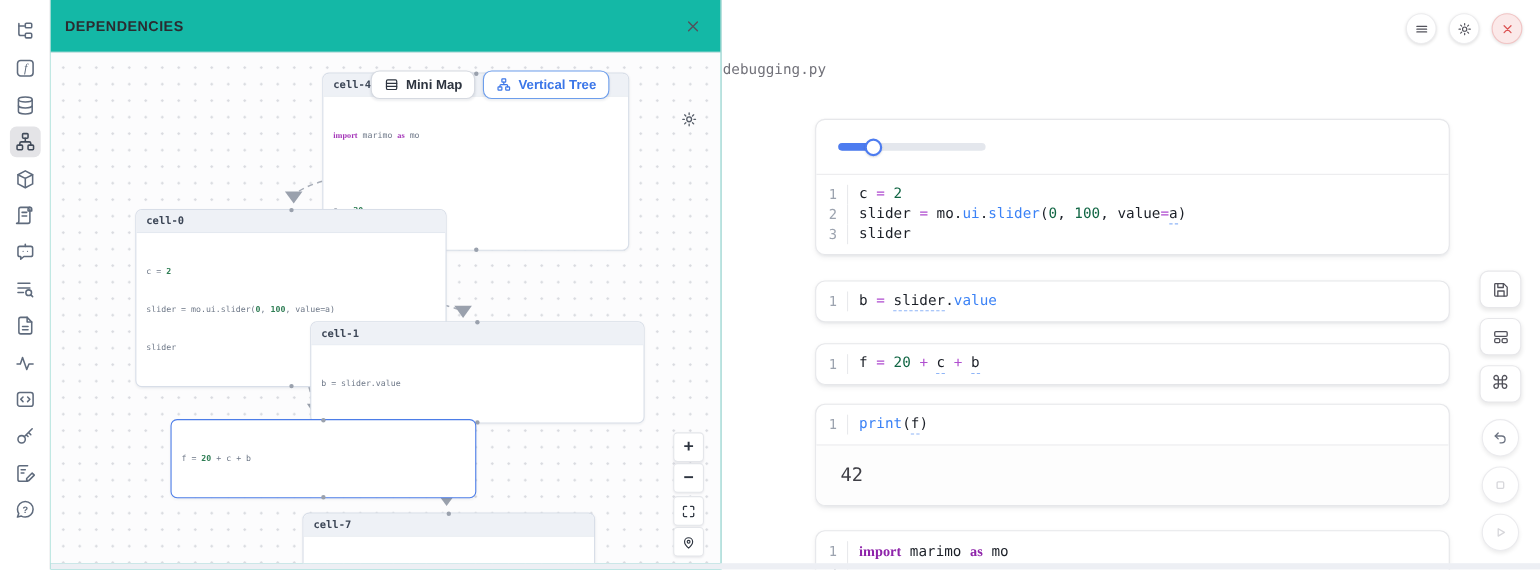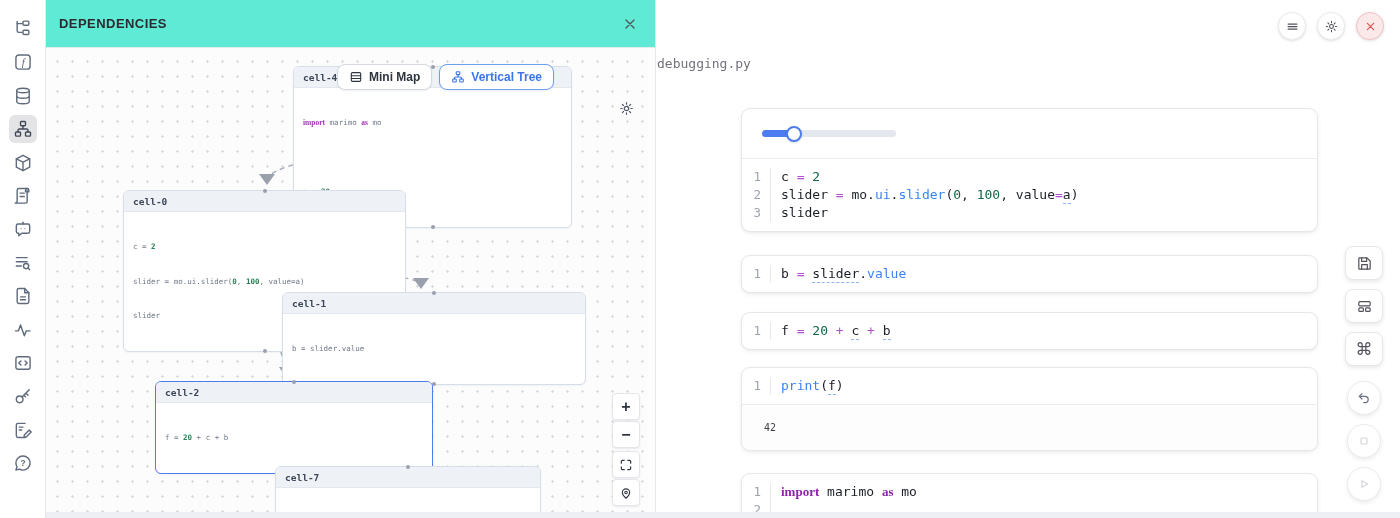--- a/index.html
+++ b/index.html
@@ -22,21 +22,21 @@
   .rail-btn {
     width:28px; height:28px; flex:none; border:none; background:transparent;
     border-radius:6px; color:#5f6b7d; display:flex; align-items:center; justify-content:center; padding:0;
   }
   .rail-btn.active { background:#e4e4e7; color:#414b5a; }
   .rail-btn svg { width:20px; height:20px; }
 
   
   .dep-panel {
     position:absolute; left:46px; top:0; width:610px; height:518px;
-    border-right:1px solid #e7e8ea; background:#5eead4;
+    border-right:1px solid #e7e8ea; background:#14b8a6;
   }
   .dep-header {
     height:48px; border-bottom:1px solid #e7e8ea;
     display:flex; align-items:center; justify-content:space-between;
     padding:0 17px 0 13px;
   }
   .dep-title { font-size:13px; font-weight:700; letter-spacing:.45px; color:#2b2b30; }
   .icon-plain-btn {
     background:none; border:none; color:#52525b; padding:0;
     display:flex; align-items:center; justify-content:center;
@@ -134,21 +134,21 @@
   .ln { width:28px; flex:none; text-align:right; padding-right:9px; color:#9ca3af; font-size:12.5px; }
   .code-text { border-left:1px solid #e8e9ec; padding-left:10px; white-space:pre; min-height:18px; }
   .tk-kw  { color:#8e24aa; font-weight:700;font-family:Liberation Serif, serif; }
   .tk-num { color:#116644; }
   .tk-fn  { color:#3b82f6; }
   .tk-op  { color:#b04fd0; }
   .tk-un  { border-bottom:1px dashed #8fb5f7; padding-bottom:.5px; }
 
   .output-row {
     border-top:1px solid #ebecee; padding:17px 0 17px 22px; background:#fdfdfd;
-    font-family:"DejaVu Sans Mono", monospace; font-size:10px; color:#3f3f46;
+    font-family:"DejaVu Sans Mono", monospace; font-size:17px; color:#3f3f46;
   }
 
   
   .action-rail { position:absolute; right:17px; top:246px; display:flex; flex-direction:column; align-items:center; gap:9px; z-index:6; }
   .ar-rect {
     width:38px; height:34px; border-radius:8px; background:#fff; border:1px solid #e7e7ea;
     box-shadow:0 2px 4px rgba(0,0,0,.09); color:#52525b;
     display:flex; align-items:center; justify-content:center; padding:0;
   }
   .ar-rect svg { width:17px; height:17px; }
@@ -310,21 +310,20 @@
           <div class="gcode-line"><span>slider</span></div>
         </div>
       </div>
       <div class="gnode" style="left:236px; top:244px; width:304px;">
         <div class="gnode-header">cell-1</div>
         <div class="gnode-body">
           <div class="gcode-line"><span>b = slider.value</span></div>
         </div>
       </div>
       <div class="gnode selected" style="left:109px; top:333px; width:278px;">
-        <div class="gnode-header">cell-2</div>
         <div class="gnode-body">
           <div class="gcode-line"><span>f = </span><span class="tk-num">20</span><span> + c + b</span></div>
         </div>
       </div>
       <div class="gnode" style="left:229px; top:418px; width:266px;">
         <div class="gnode-header">cell-7</div>
         <div class="gnode-body">
           
         </div>
       </div>

